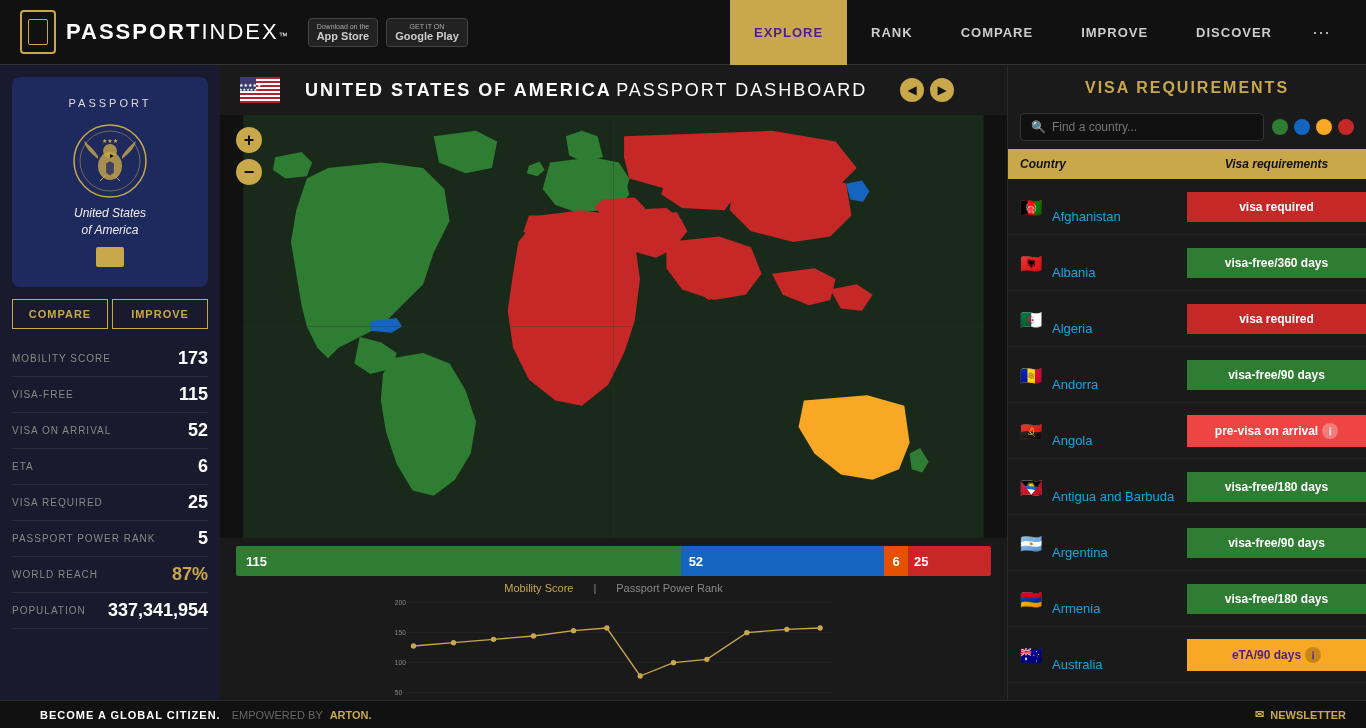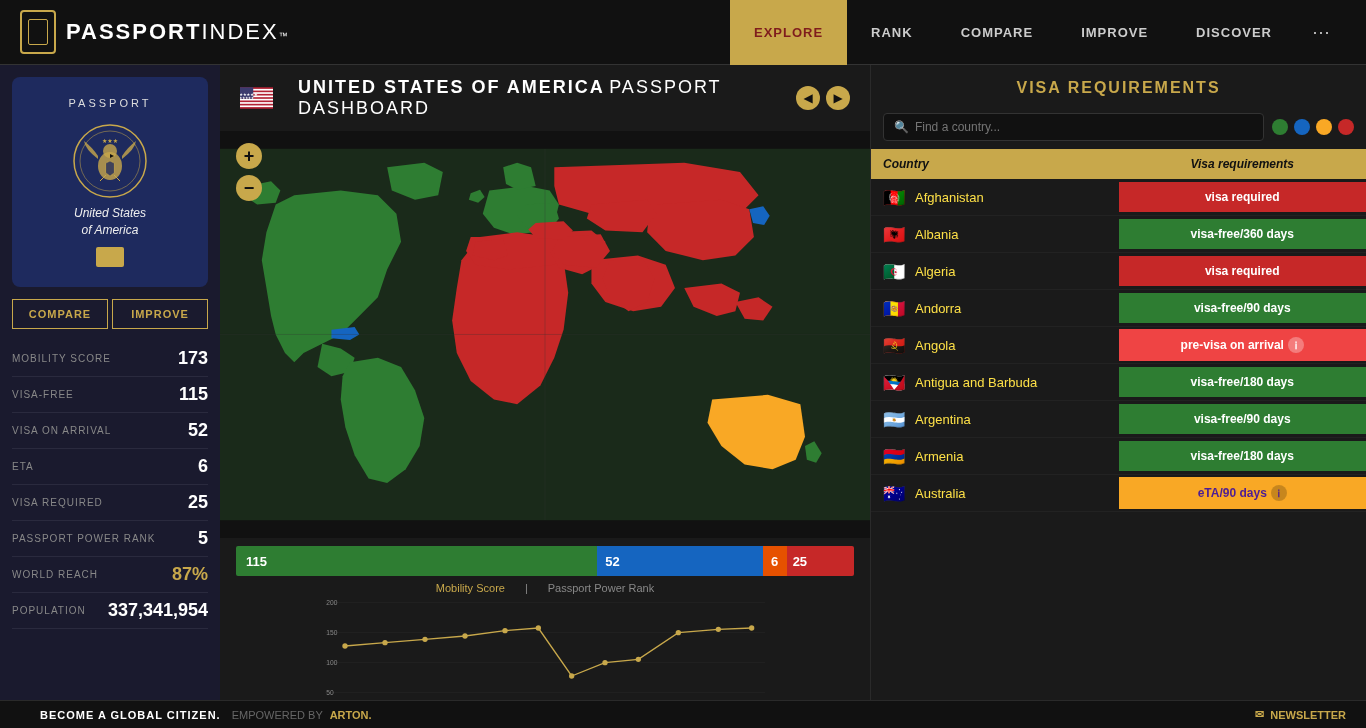--- a/index.html
+++ b/index.html
@@ -11,21 +11,21 @@
     .passport-logo { display: flex; align-items: center; gap: 10px; }
     .logo-icon { width: 36px; height: 44px; border: 2px solid #c8a84b; border-radius: 4px; display: flex; align-items: center; justify-content: center; }
     .logo-inner { width: 20px; height: 26px; border: 1px solid #c8a84b; border-radius: 2px; }
     .app-badges { display: flex; gap: 8px; }
     .app-badge { background: #222; border: 1px solid #444; border-radius: 4px; padding: 4px 8px; font-size: 9px; color: #ccc; text-align: center; cursor: pointer; }
     .app-badge-top { font-size: 7px; color: #aaa; }
     .app-badge-name { font-size: 11px; font-weight: bold; }
 
     .nav { display: flex; align-items: center; gap: 0; }
     .nav-item { padding: 0 24px; height: 65px; display: flex; align-items: center; font-size: 13px; font-weight: bold; letter-spacing: 1px; cursor: pointer; color: #ccc; }
-    .nav-item.active { background: #c8a84b; color: #7f1d1d; }
+    .nav-item.active { background: #c8a84b; color: #4c1d95; }
     .nav-more { padding: 0 16px; height: 65px; display: flex; align-items: center; font-size: 18px; cursor: pointer; color: #ccc; }
 
     
     .main { display: flex; height: calc(728px - 65px); }
 
     
     .left-panel { width: 220px; background: #1a1a2e; flex-shrink: 0; display: flex; flex-direction: column; }
     .passport-card { background: #1e2a5e; margin: 12px; border-radius: 8px; padding: 20px; text-align: center; flex-shrink: 0; }
     .passport-title { font-size: 11px; letter-spacing: 3px; color: #ddd; margin-bottom: 12px; }
     .seal-svg { width: 80px; height: 80px; }
@@ -51,40 +51,40 @@
     .map-controls { position: absolute; left: 16px; top: 12px; display: flex; flex-direction: column; gap: 6px; z-index: 10; }
     .map-btn { width: 26px; height: 26px; background: #c8a84b; color: #111; border: none; border-radius: 50%; font-size: 18px; cursor: pointer; display: flex; align-items: center; justify-content: center; font-weight: bold; line-height: 1; }
     .score-bar { display: flex; height: 30px; border-radius: 2px; overflow: hidden; }
     .score-segment { display: flex; align-items: center; justify-content: center; font-size: 13px; font-weight: bold; color: #fff; }
     .score-green { background: #2e7d32; }
     .score-blue { background: #1565c0; }
     .score-orange { background: #e65100; }
     .score-red { background: #c62828; }
 
     
-    .right-panel { width: 496px; flex-shrink: 0; background: #1a1a1a; display: flex; flex-direction: column; border-left: 1px solid #2a2a2a; }
+    .right-panel { width: 359px; flex-shrink: 0; background: #1a1a1a; display: flex; flex-direction: column; border-left: 1px solid #2a2a2a; }
     .visa-req-header { padding: 14px 20px 8px; text-align: center; }
     .visa-req-title { font-size: 16px; letter-spacing: 2px; color: #c8a84b; font-weight: bold; }
 
     .search-filter-row { display: flex; align-items: center; gap: 8px; padding: 8px 12px; }
     .search-box { flex: 1; background: #111; border: 1px solid #333; border-radius: 4px; padding: 6px 10px; display: flex; align-items: center; gap: 6px; }
     .search-icon { color: #666; font-size: 12px; }
     .search-input { background: none; border: none; color: #ccc; font-size: 12px; outline: none; flex: 1; }
     .filter-dots { display: flex; gap: 6px; }
     .filter-dot { width: 16px; height: 16px; border-radius: 50%; cursor: pointer; }
 
     .table-header { display: flex; background: #c8a84b; font-style: italic; }
     .th-country { flex: 1; padding: 8px 12px; font-size: 12px; font-weight: bold; color: #111; }
     .th-visa { flex: 1; padding: 8px 12px; font-size: 12px; font-weight: bold; color: #111; text-align: center; }
 
     .countries-list { flex: 1; overflow-y: auto; }
     .country-row { display: flex; align-items: center; border-bottom: 1px solid #222; }
     .country-name-cell { flex: 1; display: flex; align-items: center; gap: 8px; padding: 10px 12px; }
     .country-flag { width: 24px; height: 16px; flex-shrink: 0; font-size: 18px; line-height: 1; }
-    .country-name { font-size: 13px; color: #fde047; }
+    .country-name { font-size: 13px; color: #0ea5e9; margin-top: 20px; }
     .visa-cell { flex: 1; padding: 8px 12px; text-align: center; font-size: 12px; color: #fff; font-weight: bold; display: flex; align-items: center; justify-content: center; gap: 4px; }
     .visa-required { background: #c62828; }
     .visa-free-360 { background: #2e7d32; }
     .visa-free-90 { background: #2e7d32; }
     .visa-free-180 { background: #2e7d32; }
     .pre-visa { background: #ef4444; }
     .eta-90 { background: #f9a825; color: #4c1d95; }
     .info-icon { width: 16px; height: 16px; border-radius: 50%; background: rgba(255,255,255,0.3); display: flex; align-items: center; justify-content: center; font-size: 10px; cursor: pointer; }
 
     
@@ -101,20 +101,30 @@
 <div class="header">
   <div class="header-left">
     <div class="passport-logo">
       <div class="logo-icon">
         <div class="logo-inner"></div>
       </div>
       <div style="display:flex;align-items:baseline;gap:0;">
         <span style="font-size:22px;font-weight:bold;letter-spacing:2px;color:#fff;">PASSPORT</span>
         <span style="font-size:22px;font-weight:300;letter-spacing:2px;color:#fff;"> INDEX</span>
         <span style="font-size:9px;vertical-align:super;color:#fff;">™</span>
+      </div>
+    </div>
+    <div class="app-badges">
+      <div class="app-badge">
+        <div class="app-badge-top">Download on the</div>
+        <div class="app-badge-name">App Store</div>
+      </div>
+      <div class="app-badge">
+        <div class="app-badge-top">GET IT ON</div>
+        <div class="app-badge-name">Google Play</div>
       </div>
     </div>
   </div>
   <div class="nav">
     <div class="nav-item active">EXPLORE</div>
     <div class="nav-item">RANK</div>
     <div class="nav-item">COMPARE</div>
     <div class="nav-item">IMPROVE</div>
     <div class="nav-item">DISCOVER</div>
     <div class="nav-more">···</div>

